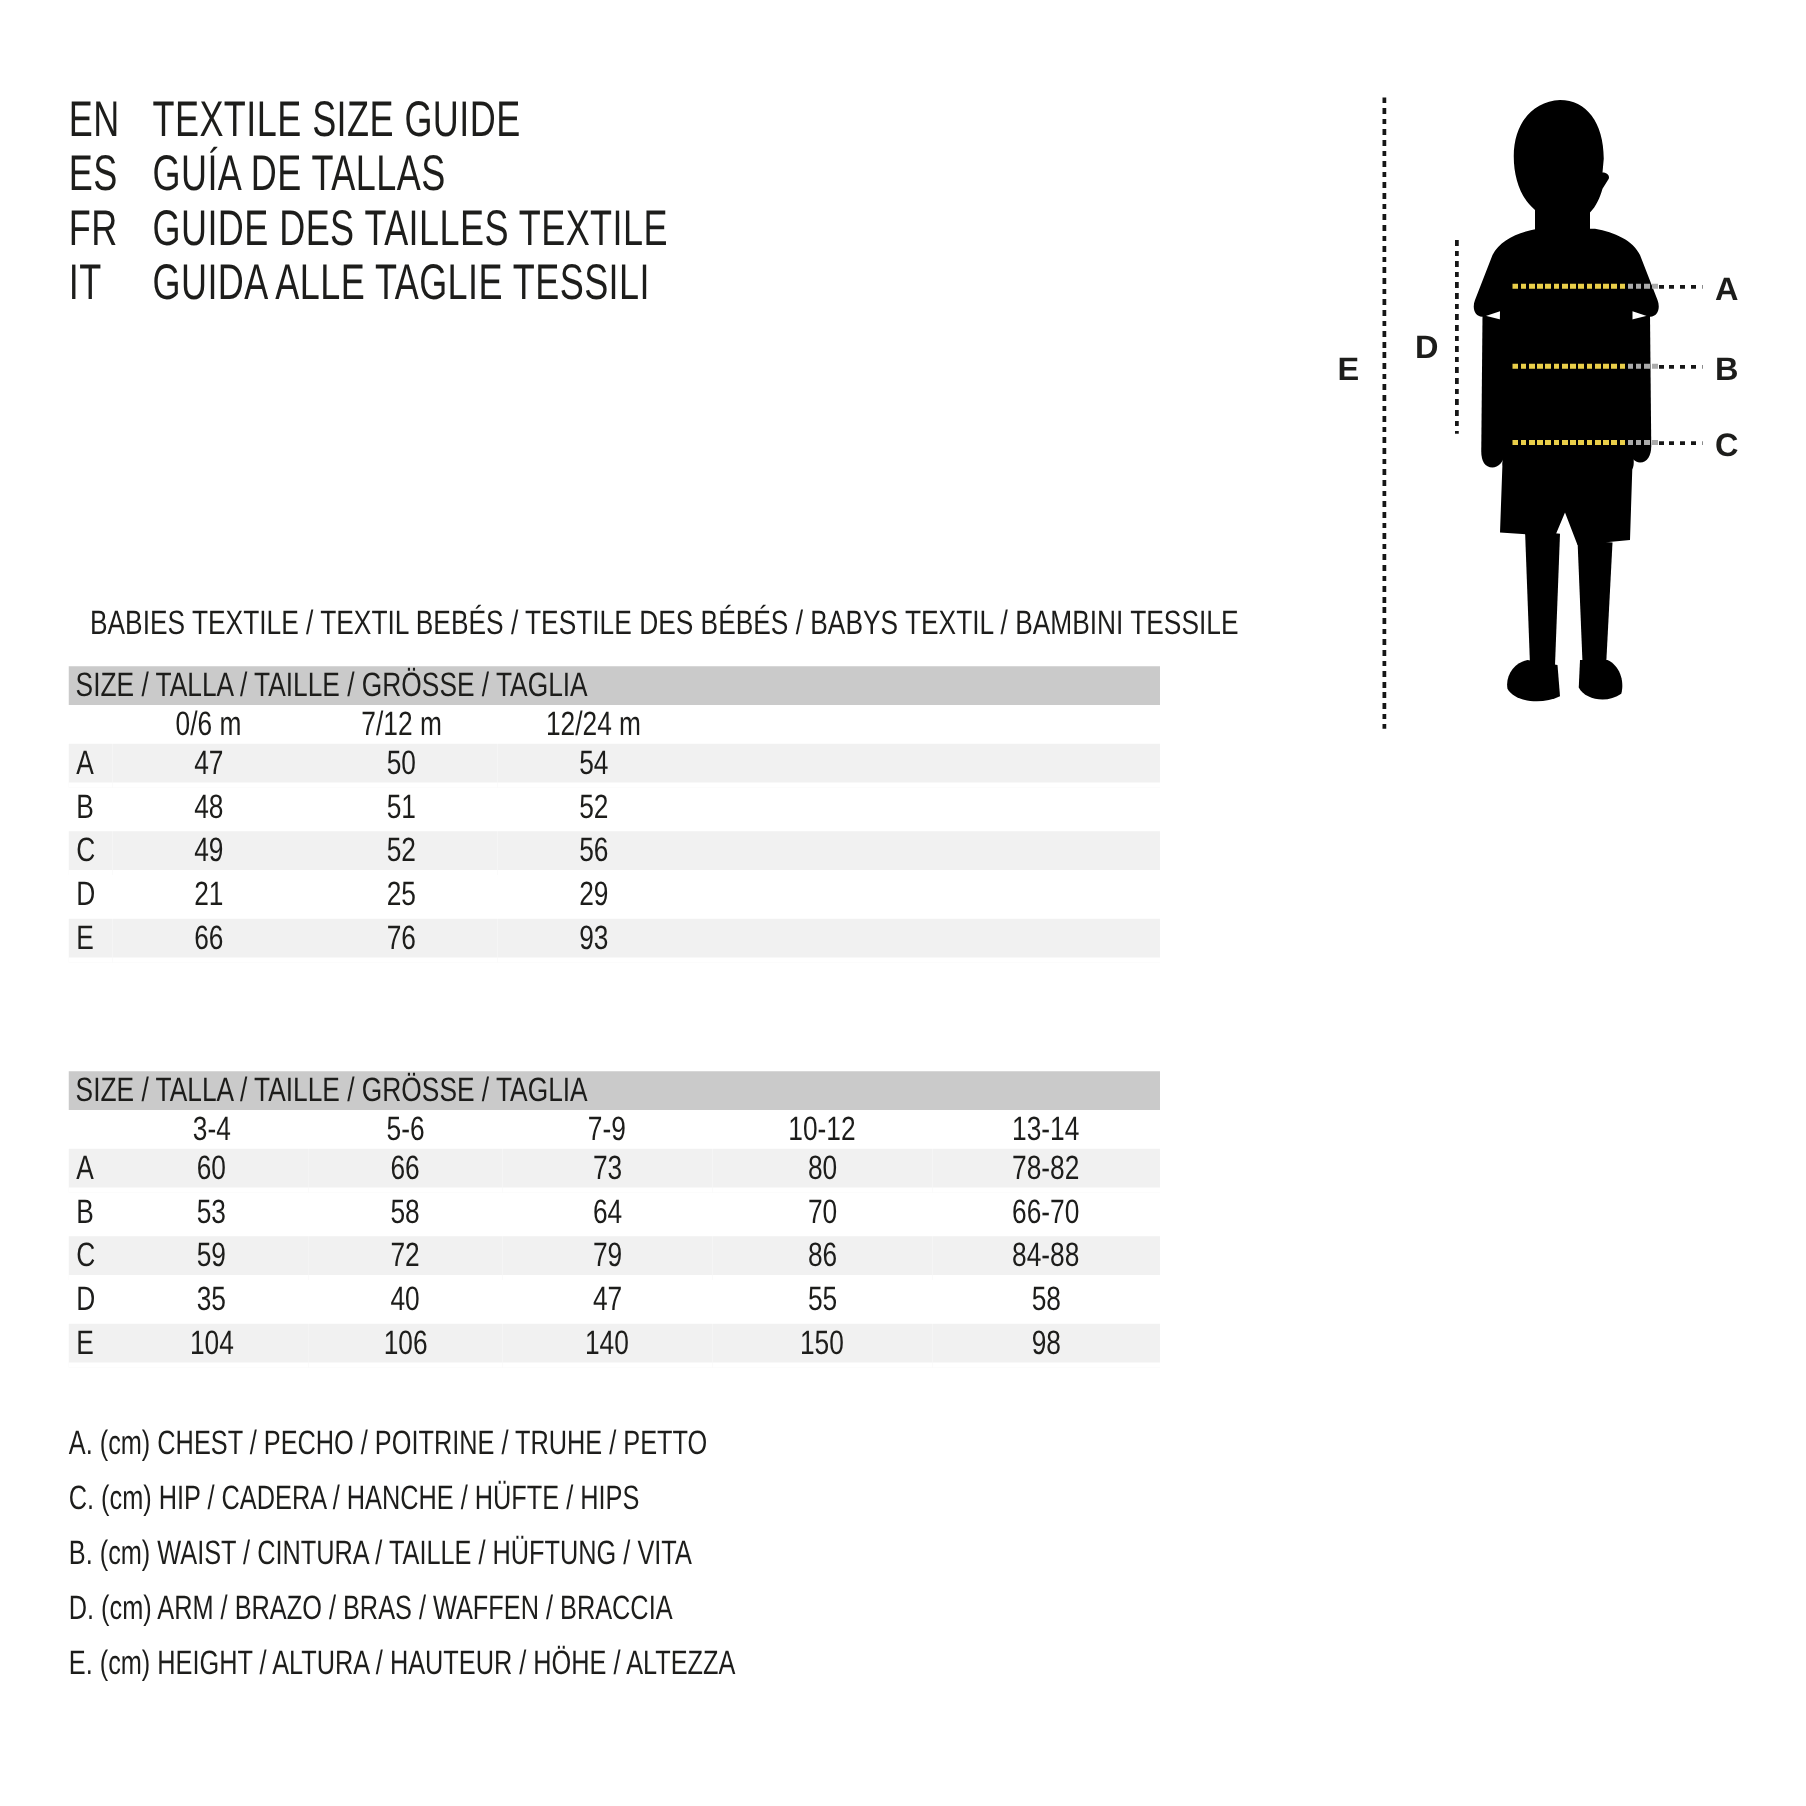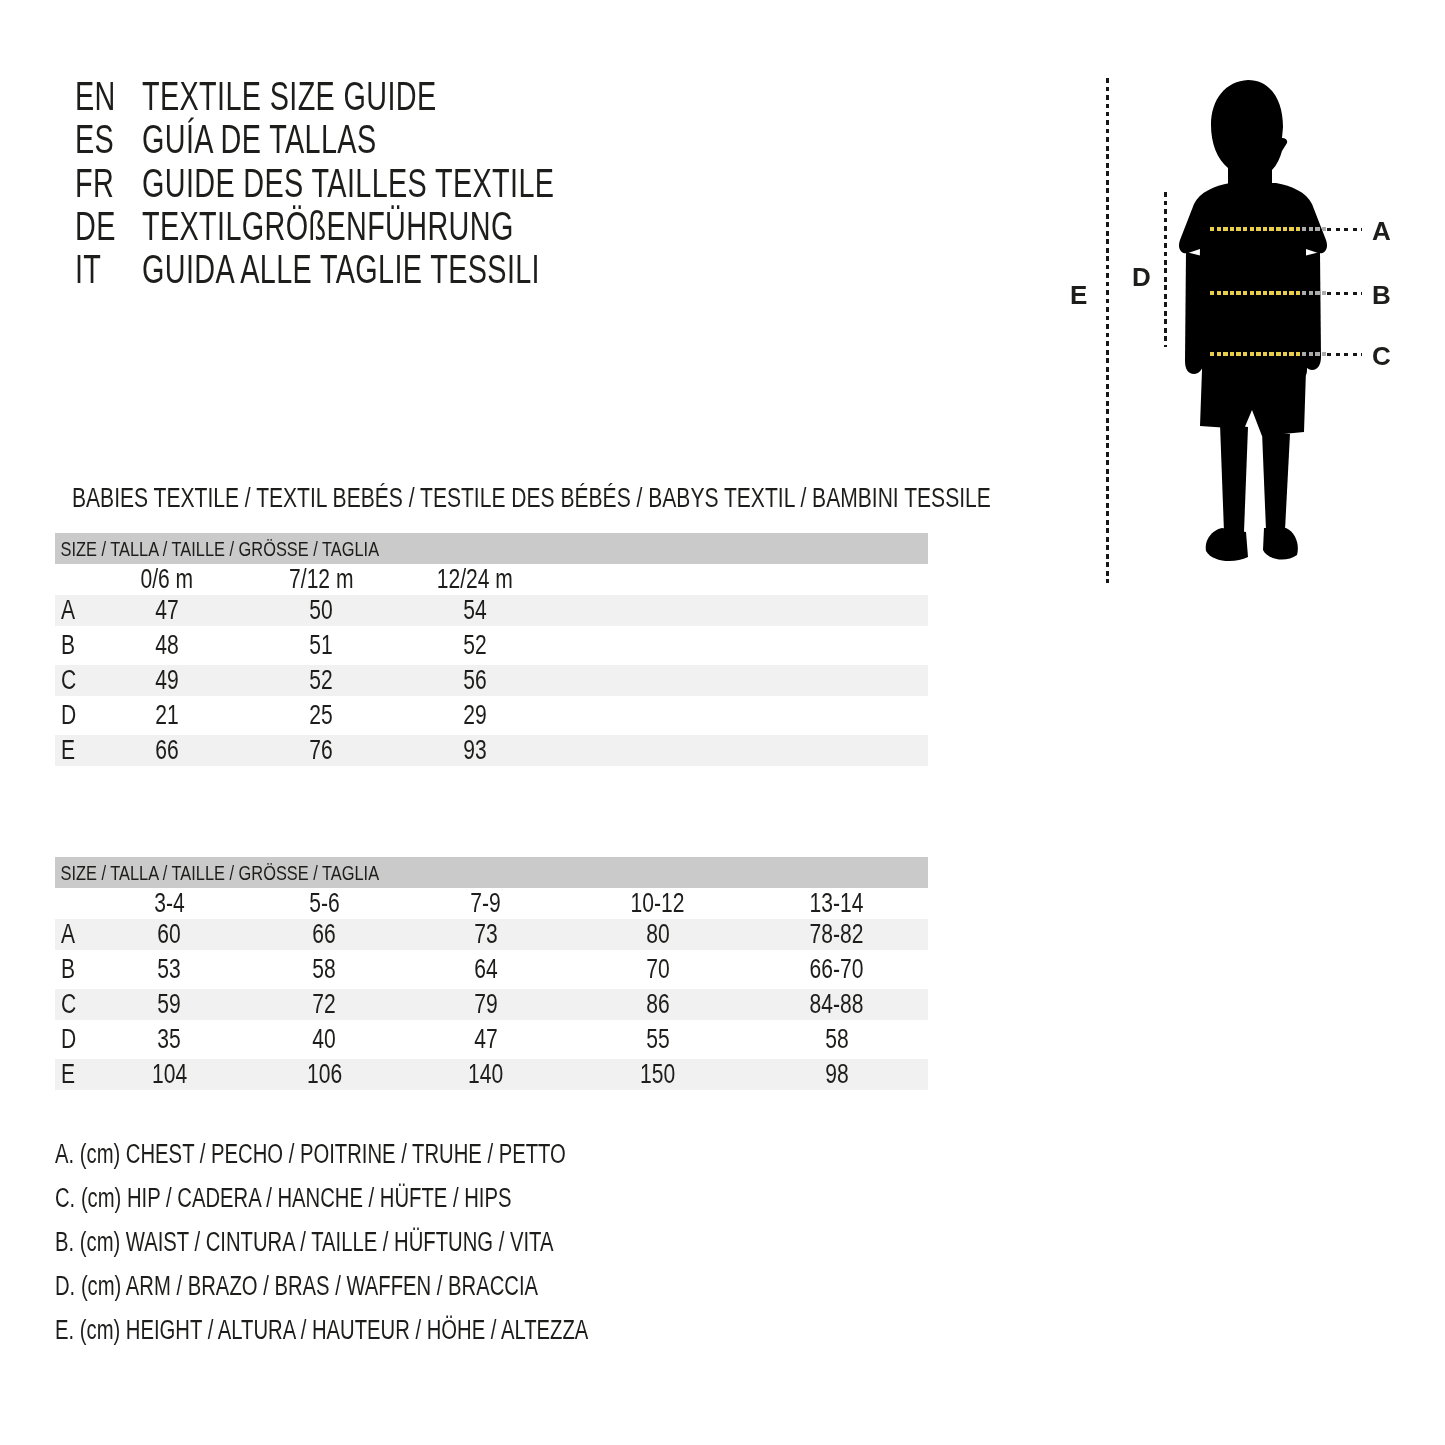--- a/index.html
+++ b/index.html
@@ -11,21 +11,21 @@
     color:#1d1d1b;
     overflow:hidden;
   }
   
   .cx72{display:inline-block;transform:scaleX(.72);transform-origin:0 50%;white-space:nowrap;}
   .cx{display:inline-block;transform:scaleX(.75);transform-origin:0 50%;white-space:nowrap;}
   .cx78{display:inline-block;transform:scaleX(.78);transform-origin:0 50%;white-space:nowrap;}
   .cxc{display:inline-block;transform:scaleX(.78);transform-origin:50% 50%;white-space:nowrap;}
 
   
-  .hdr{position:absolute;left:55px;top:75px;margin-left:20px;}
+  .hdr{position:absolute;left:55px;top:75px;}
   .hdr-row{display:flex;line-height:43.3px;font-size:40px;font-weight:500;letter-spacing:.5px;}
   .hdr-lang{width:67px;flex:0 0 67px;}
 
   
   .fig{position:absolute;left:0;top:0;}
   .vline{position:absolute;width:3px;background:repeating-linear-gradient(180deg,#161616 0 4.5px,transparent 4.5px 8.5px);}
   .e-line{left:1106px;top:78px;height:505px;}
   .d-line{left:1164px;top:192px;height:155px;}
   .flabel{position:absolute;font-size:26px;font-weight:700;letter-spacing:.5px;}
   .sil{position:absolute;left:1178px;top:80px;}
@@ -33,21 +33,21 @@
   .seg{position:absolute;top:0;}
   .seg-y{left:1210px;width:92px;height:4px;margin-top:-2px;background:repeating-linear-gradient(90deg,#e9ce49 0 4.5px,transparent 4.5px 6.6px);z-index:3;}
   .seg-g{left:1302px;width:25px;height:4px;margin-top:-2px;background:repeating-linear-gradient(90deg,#ababab 0 4.5px,transparent 4.5px 6.6px);z-index:3;}
   .seg-k{left:1327px;width:35px;height:3px;margin-top:-1.5px;background:repeating-linear-gradient(90deg,#161616 0 4px,transparent 4px 8.6px);z-index:3;}
   .mlabel{position:absolute;left:1372px;font-size:26px;font-weight:700;}
 
   
   .sect-h{position:absolute;left:72px;font-size:27px;line-height:30px;font-weight:500;}
 
   
-  .bar{position:absolute;left:55px;width:873px;height:31px;background:#cacaca;line-height:31px;font-size:21px;font-weight:500;}
+  .bar{position:absolute;left:55px;width:873px;height:31px;background:#cacaca;line-height:31px;font-size:27px;font-weight:500;}
   .bar .cx78{padding-left:7px;}
   .tbl{position:absolute;left:55px;width:873px;border-collapse:separate;border-spacing:0;font-size:27px;table-layout:fixed;}
   .tbl td{padding:0;text-align:center;vertical-align:middle;}
   .tbl thead td{height:18px;}
   .tbl.ch thead td{height:31px;}
   .tbl tbody td{height:29px;border-bottom:4px solid #ffffff;}
   .tbl tbody tr.stripe td{background:#f1f1f1;}
   .tbl td.rl{text-align:left;padding-left:6px;}
 
   
@@ -64,24 +64,20 @@
       <span class="hdr-lang"><span class="cx72">EN</span></span>
       <span class="cx72">TEXTILE SIZE GUIDE</span>
     </div>
     <div class="hdr-row">
       <span class="hdr-lang"><span class="cx72">ES</span></span>
       <span class="cx72">GUÍA DE TALLAS</span>
     </div>
     <div class="hdr-row">
       <span class="hdr-lang"><span class="cx72">FR</span></span>
       <span class="cx72">GUIDE DES TAILLES TEXTILE</span>
-    </div>
-    <div class="hdr-row">
-      <span class="hdr-lang"><span class="cx72">DE</span></span>
-      <span class="cx72">TEXTILGRÖßENFÜHRUNG</span>
     </div>
     <div class="hdr-row">
       <span class="hdr-lang"><span class="cx72">IT</span></span>
       <span class="cx72">GUIDA ALLE TAGLIE TESSILI</span>
     </div>
   </div>
 
   <div class="fig">
     <div class="vline e-line"></div>
     <div class="vline d-line"></div>

